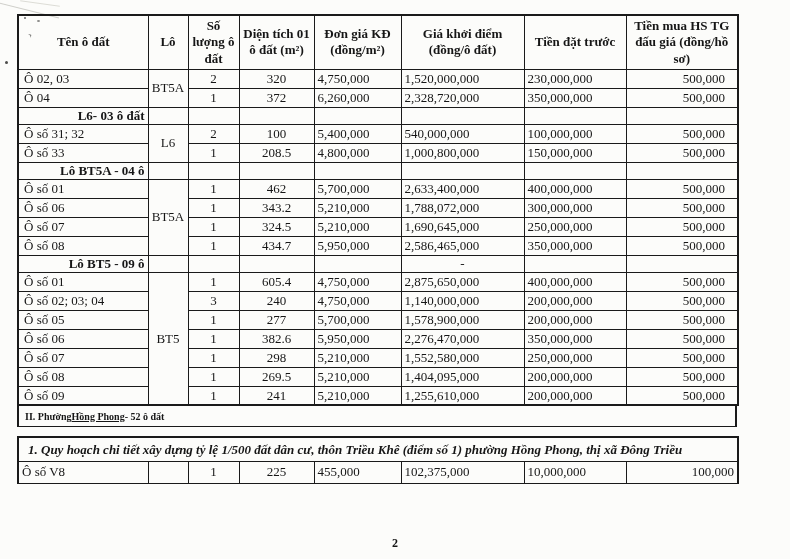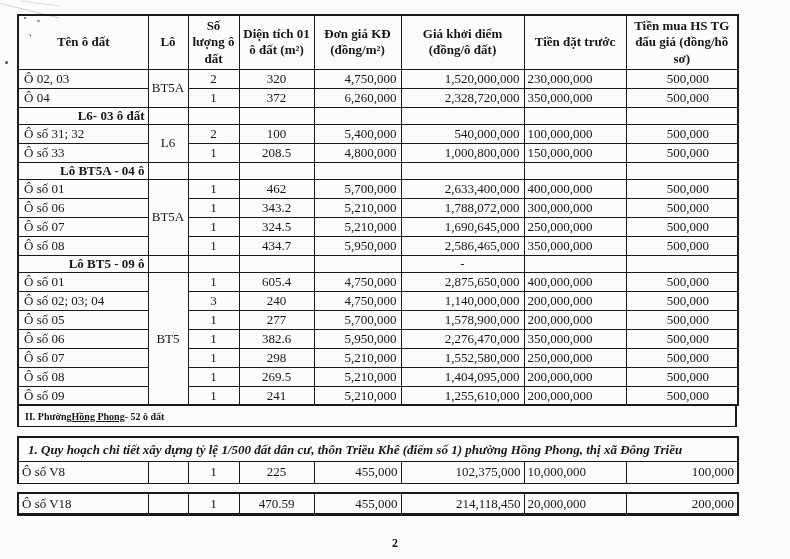--- a/index.html
+++ b/index.html
@@ -8,23 +8,23 @@
   .content { position:absolute; left:17px; top:14px; width:720px; }
 
   table.main, table.sub { border-collapse:collapse; table-layout:fixed; width:720px; border:2px solid #1a1a1a; }
   .main th, .main td, .sub td { border:1px solid #1a1a1a; font-size:13px; overflow:hidden; }
 
   .main th { font-weight:bold; text-align:center; white-space:pre-line; line-height:1.25; height:50px; padding:2px 1px; vertical-align:middle; }
   .main td { height:19px; padding:0 3px; vertical-align:middle; }
 
   td.c1 { text-align:left; padding-left:5px; }
   td.c2, td.c3, td.c4 { text-align:center; }
-  td.c5, td.c6 { text-align:right; padding-right:4px; }
+  td.c5, td.c6 { text-align:left; padding-right:4px; }
   td.c7 { text-align:left; padding-right:6px; }
-  td.c8 { text-align:right; padding-right:28px; }
+  td.c8 { text-align:right; padding-right:12px; }
 
   tr.secrow td { height:15px; }
   td.sec-title { font-weight:bold; text-align:right; white-space:nowrap; }
   td.dash { text-align:center; }
 
   .sec2 { width:720px; height:21px; border:2px solid #1a1a1a; border-top:none; border-bottom:1px solid #1a1a1a;
           display:flex; align-items:center; padding-left:6px; font-weight:bold; font-size:10px; }
   .sec2 .ul { text-decoration:underline; }
 
   .gap1 { height:9px; } .gap2 { height:8px; }
@@ -307,29 +307,19 @@
         <col style="width:130px">
           <col style="width:40px">
           <col style="width:51px">
           <col style="width:75px">
         <col style="width:87px">
           <col style="width:123px">
           <col style="width:102px">
           <col style="width:112px">
       </colgroup>
       <tbody>
-        <tr>
-          <td class="c1">Ô số V18</td>
-          <td class="c2"></td>
-          <td class="c3">1</td>
-          <td class="c4">470.59</td>
-          <td class="c5">455,000</td>
-          <td class="c6">214,118,450</td>
-          <td class="c7">20,000,000</td>
-          <td class="c8">200,000</td>
-        </tr>
       </tbody>
     </table>
 
   </div>
 
   <div class="pagenum">2</div>
 </div>
 
 </body></html>

